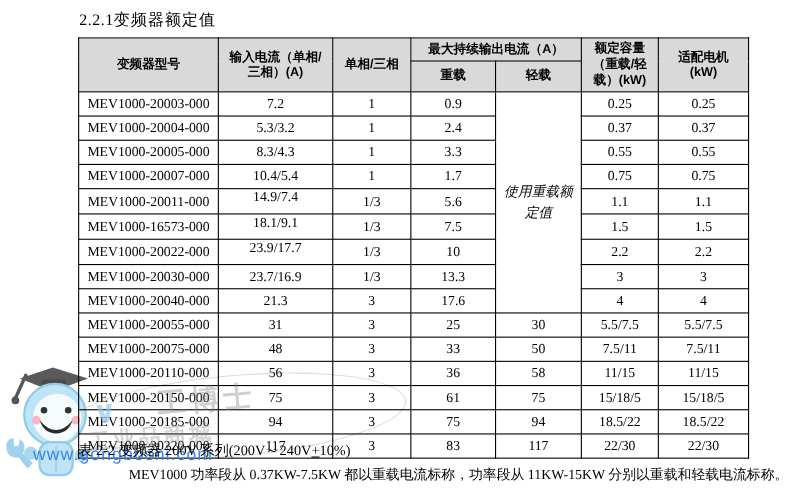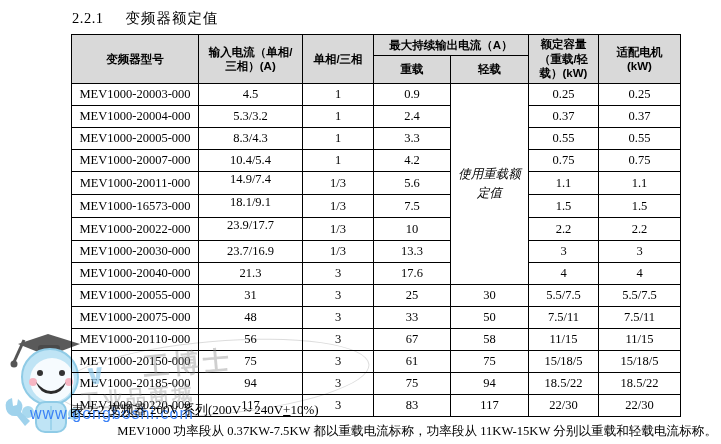--- a/index.html
+++ b/index.html
@@ -2,21 +2,21 @@
 <html><head>
 <meta charset="utf-8">
 <style>
   html,body{margin:0;padding:0;background:#fff;}
   #page{position:relative;width:721px;height:444px;background:#ffffff;overflow:hidden;
         font-family:"Liberation Serif","DejaVu Serif",serif;color:#000;}
 
   
   #section-title{position:absolute;left:72px;top:9px;font-size:14.5px;z-index:4;}
   #section-title .num{letter-spacing:.5px;}
-  #section-title .txt{margin-left:22px;letter-spacing:1px;}
+  #section-title .txt{letter-spacing:1px;}
 
   
   #ratings-table{position:absolute;left:71px;top:34px;width:609px;z-index:2;
      border-collapse:collapse;table-layout:fixed;}
   #ratings-table th,#ratings-table td{
      border:1.6px solid #000;text-align:center;vertical-align:middle;
      padding:0 2px;overflow:hidden;}
   #ratings-table th{
      background:#d9d9d9;font-family:"Liberation Sans","DejaVu Sans",sans-serif;
      font-weight:bold;font-size:11.5px;line-height:1.25;white-space:pre-line;}
@@ -24,21 +24,21 @@
   #ratings-table thead tr.h2 th{height:27px;margin-top:44px;}
   #ratings-table td{height:21px;font-size:12.5px;line-height:1;background:transparent;}
   #ratings-table td.raised{vertical-align:top;padding-top:1px;}
   #ratings-table td.merged{font-size:12.5px;line-height:1.5;white-space:pre-line;font-style:italic;}
 
   
   #table-caption{position:absolute;left:71px;top:401px;width:609px;
      font-size:13px;z-index:4;}
   #table-caption .u{text-decoration:underline;}
   #footnote{position:absolute;left:117px;top:423px;width:600px;font-size:12.6px;
-     white-space:nowrap;z-index:4;text-align:right;}
+     white-space:nowrap;z-index:4;}
 
   
   #wm-robot{position:absolute;left:2px;top:332px;z-index:1;}
   #wm-url{position:absolute;left:30px;top:405px;z-index:3;
      font-family:"Liberation Sans","DejaVu Sans",sans-serif;
      font-size:16px;color:#3b82f6;letter-spacing:1px;}
   #wm-brand1{position:absolute;left:143px;top:346px;z-index:3;font-size:26px;font-weight:bold;
      color:rgba(135,135,135,.40);transform:rotate(-5deg);letter-spacing:4px;}
   #wm-brand2{position:absolute;left:80px;top:384px;z-index:3;font-size:20px;font-weight:bold;
      color:rgba(135,135,135,.35);transform:rotate(-5deg);letter-spacing:3px;}
@@ -109,21 +109,21 @@
 (kW)</th>
       </tr>
       <tr class="h2">
         <th>重载</th>
         <th>轻载</th>
       </tr>
     </thead>
     <tbody>
         <tr>
           <td>MEV1000-20003-000</td>
-          <td>4.5</td>
+          <td>7.2</td>
           <td>1</td>
           <td>0.9</td>
           <td class="merged" rowspan="9">使用重载额
 定值</td>
           <td>0.25</td>
           <td>0.25</td>
         </tr>
         <tr>
           <td>MEV1000-20004-000</td>
           <td>5.3/3.2</td>
@@ -137,21 +137,21 @@
           <td>8.3/4.3</td>
           <td>1</td>
           <td>3.3</td>
           <td>0.55</td>
           <td>0.55</td>
         </tr>
         <tr>
           <td>MEV1000-20007-000</td>
           <td>10.4/5.4</td>
           <td>1</td>
-          <td>4.2</td>
+          <td>1.7</td>
           <td>0.75</td>
           <td>0.75</td>
         </tr>
         <tr>
           <td>MEV1000-20011-000</td>
           <td class="raised">14.9/7.4</td>
           <td>1/3</td>
           <td>5.6</td>
           <td>1.1</td>
           <td>1.1</td>
@@ -203,21 +203,21 @@
           <td>3</td>
           <td>33</td>
           <td>50</td>
           <td>7.5/11</td>
           <td>7.5/11</td>
         </tr>
         <tr>
           <td>MEV1000-20110-000</td>
           <td>56</td>
           <td>3</td>
-          <td>67</td>
+          <td>36</td>
           <td>58</td>
           <td>11/15</td>
           <td>11/15</td>
         </tr>
         <tr>
           <td>MEV1000-20150-000</td>
           <td>75</td>
           <td>3</td>
           <td>61</td>
           <td>75</td>

